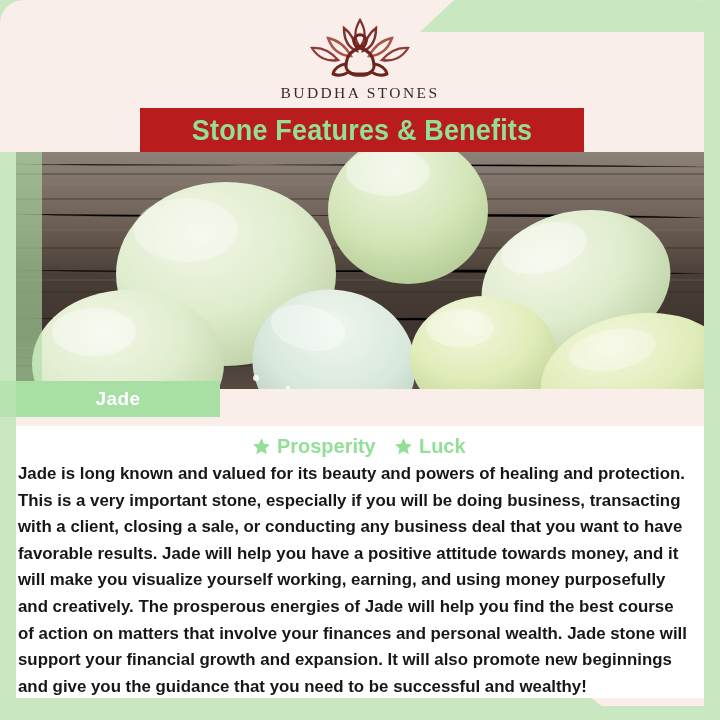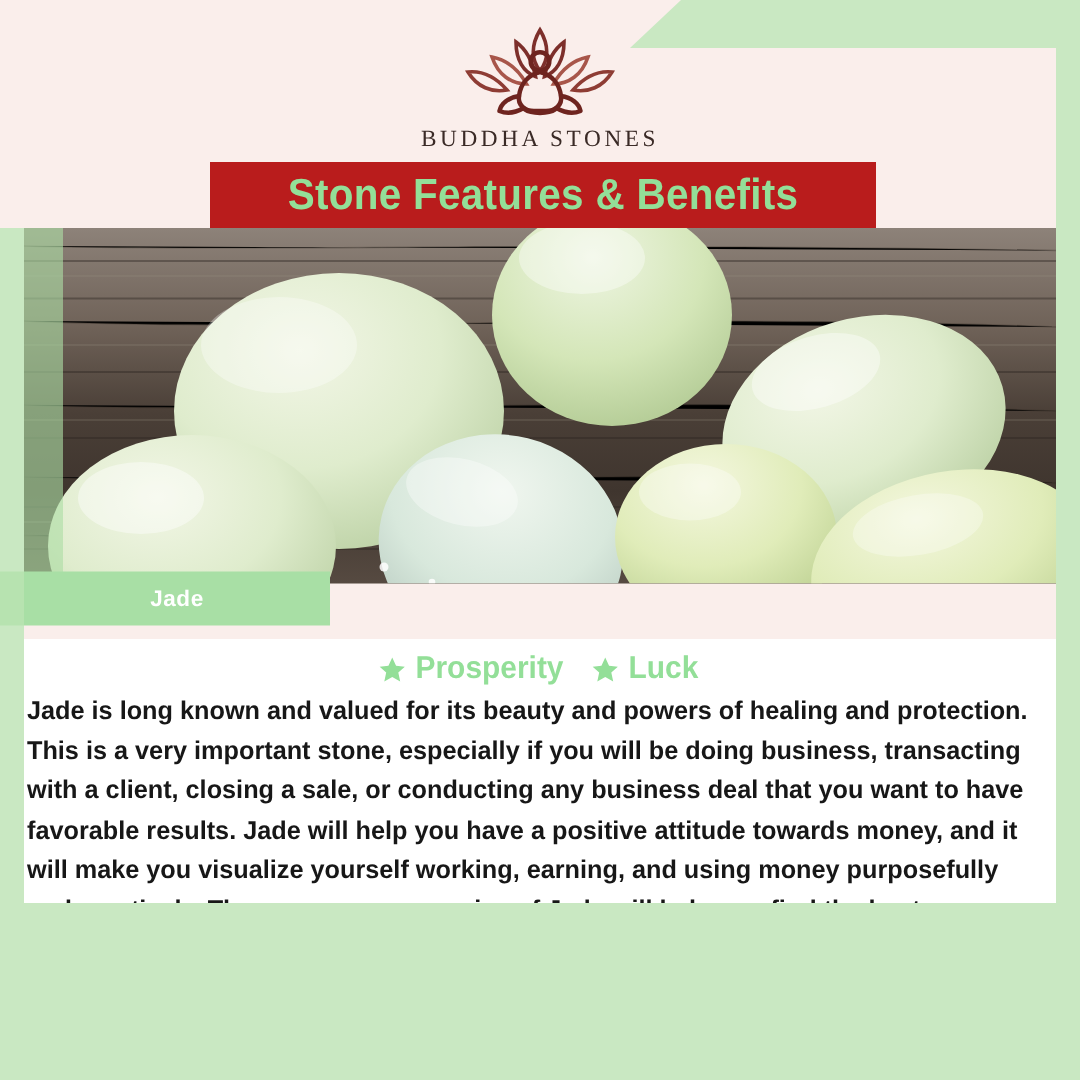--- a/index.html
+++ b/index.html
@@ -1,21 +1,21 @@
 <!DOCTYPE html>
 <html><head>
 <meta charset="utf-8">
 <style>
   html,body{margin:0;padding:0;}
   body{
     width:720px;height:720px;overflow:hidden;
     font-family:"Liberation Sans","DejaVu Sans",sans-serif;
     background:#c9e8c2;
   }
-  .card{position:relative;width:720px;height:602px;overflow:hidden;background:#c9e8c2;}
+  .card{position:relative;width:720px;height:720px;overflow:hidden;background:#c9e8c2;border-radius:24px;}
 
   
   .cream-base{position:absolute;left:0;top:0;width:704px;height:706px;background:#faeeeb;}
 
   
   .green-top{position:absolute;right:0;top:0;width:300px;height:32px;background:#c9e8c2;
              clip-path:polygon(34px 0,300px 0,300px 32px,0 32px);}
   .green-right-edge{position:absolute;right:0;top:0;width:16px;height:720px;background:#c9e8c2;}
   
   .green-bottom{position:absolute;left:0;bottom:0;width:620px;height:26px;background:#c9e8c2;
@@ -40,21 +40,21 @@
   .photo svg{display:block;}
   .photo-left-veil{position:absolute;left:16px;top:152px;width:26px;height:237px;
       background:rgba(173,221,165,.62);}
 
   
   .jade-band{position:absolute;left:16px;top:381px;width:204px;height:36px;background:#a8dfa5;}
   .jade-band-strip{position:absolute;left:0;top:381px;width:16px;height:36px;background:#b7e3b0;}
   .jade-text{position:absolute;left:16px;top:381px;width:204px;height:36px;
       display:flex;align-items:center;justify-content:center;color:#ffffff;
       font-family:"Liberation Sans Narrow","Liberation Sans",sans-serif;
-      font-weight:bold;font-size:15px;letter-spacing:.4px;}
+      font-weight:bold;font-size:19px;letter-spacing:.4px;}
 
   
   .content{position:absolute;left:16px;top:426px;width:688px;height:272px;background:#ffffff;}
 
   
   .benefits{position:absolute;left:16px;top:430px;width:688px;height:32px;
      display:flex;align-items:center;justify-content:center;gap:14px;}
   .benefit{display:flex;align-items:center;gap:6px;}
   .star{width:19px;height:19px;display:block;}
   .benefit-label{font-family:"Liberation Sans Narrow","Liberation Sans",sans-serif;

